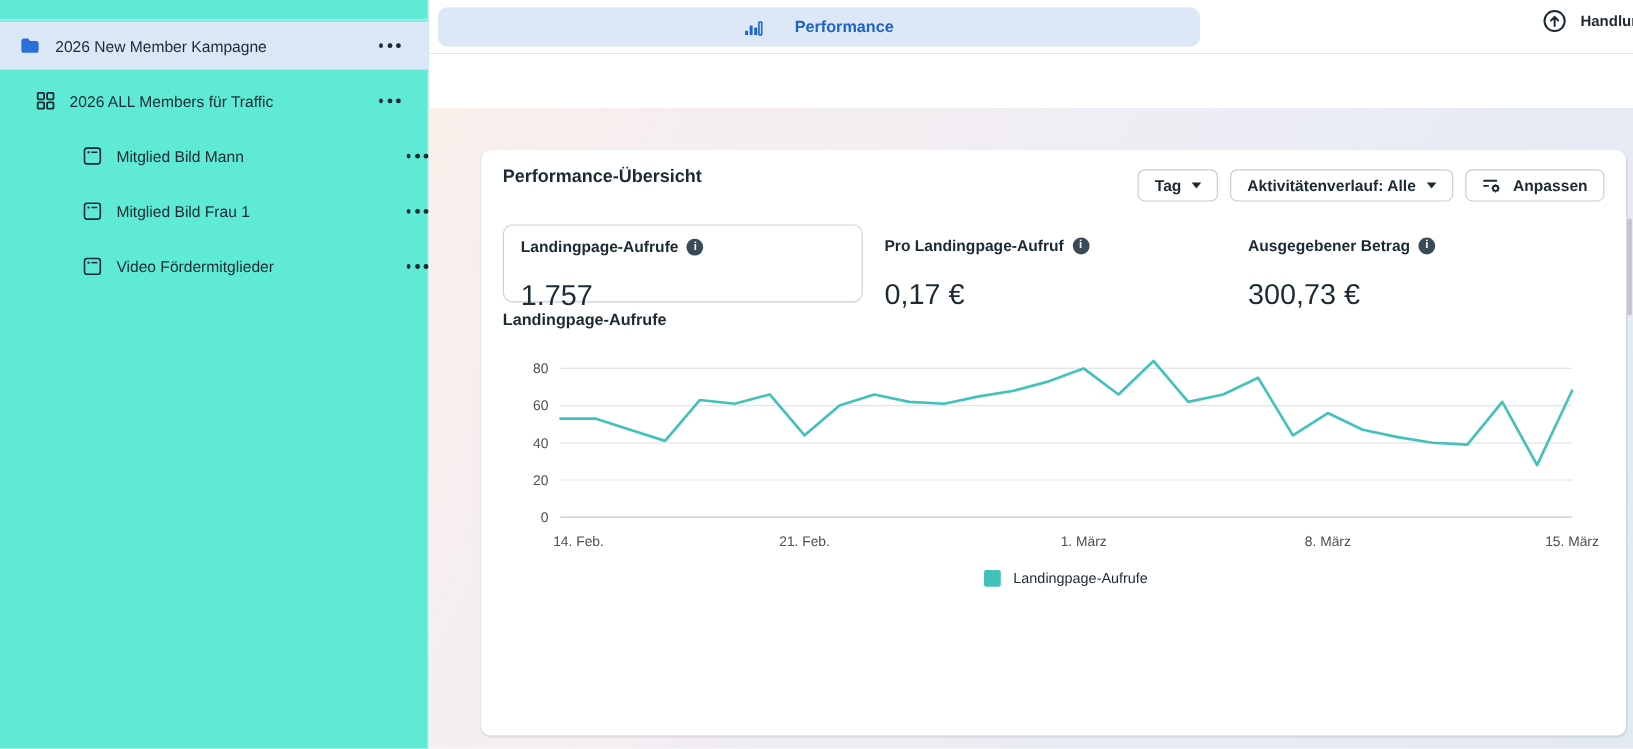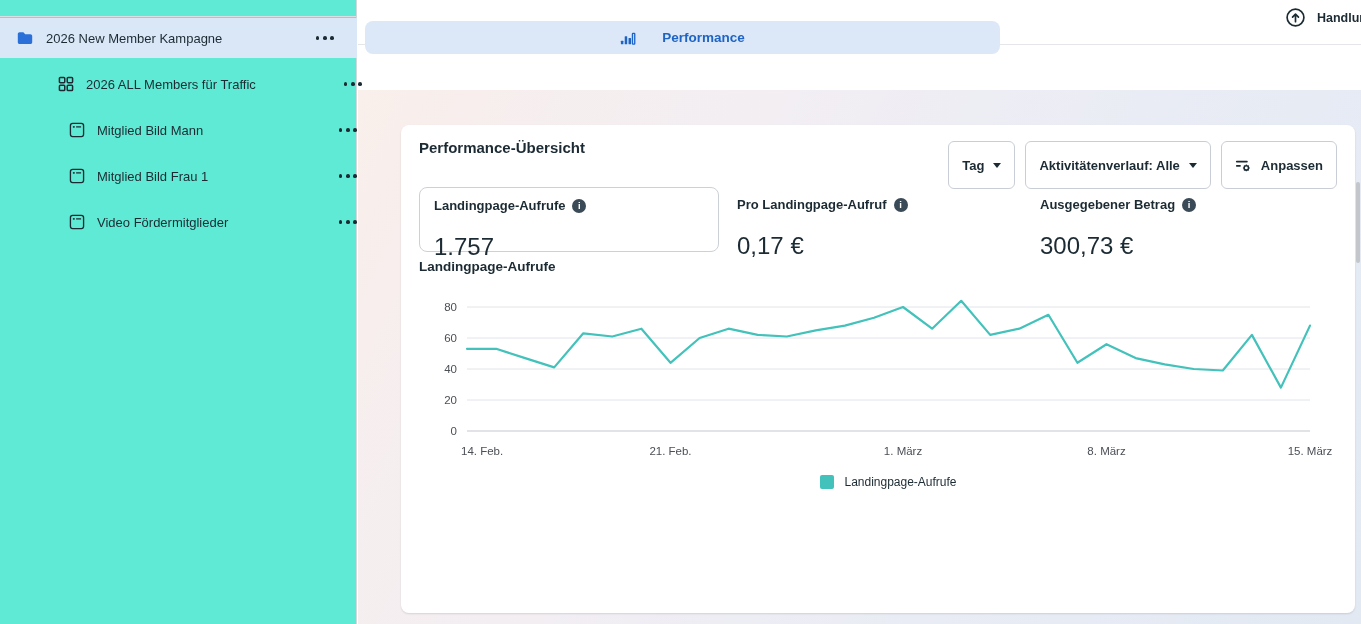--- a/index.html
+++ b/index.html
@@ -10,46 +10,46 @@
   *{margin:0;padding:0;box-sizing:border-box;}
   html,body{width:1361px;height:624px;overflow:hidden;}
   body{font-family:"Liberation Sans",sans-serif;background:#fff;color:var(--ink);position:relative;}
 
   
   .sidebar{position:absolute;left:0;top:0;width:357px;height:624px;background:#5eead4;border-right:1px solid #d3d6db;}
   .sidebar-topline{position:absolute;left:0;top:16px;width:100%;height:1px;background:#dcdee3;}
   .srow{position:absolute;left:0;width:357px;height:40px;display:flex;align-items:center;gap:12px;cursor:pointer;}
   .srow.selected{background:var(--row-sel);}
   .srow .slabel{font-size:13px;color:var(--ink);white-space:nowrap;}
-  .lvl0{padding-left:16px;} .lvl1{padding-left:30px;margin-left:28px;} .lvl2{padding-left:46px;margin-left:23px;}
+  .lvl0{padding-left:16px;} .lvl1{padding-left:30px;} .lvl2{padding-left:46px;margin-left:23px;}
   .dots{position:absolute;right:19px;top:50%;transform:translateY(-50%);display:flex;gap:3.5px;padding:4px;}
   .dots i{width:3.8px;height:3.8px;border-radius:50%;background:var(--ink);}
   .icn{display:inline-flex;flex:none;}
 
   
   .main{position:absolute;left:358px;top:0;right:0;bottom:0;}
   .topbar{position:relative;height:45px;background:#fff;border-bottom:1px solid #e4e6ea;}
   .perf-pill{position:absolute;left:7px;top:6px;width:635px;height:33px;background:var(--pill-bg);border-radius:8px;
-    display:flex;align-items:center;justify-content:center;gap:26px;cursor:pointer;margin-top:15px;}
+    display:flex;align-items:center;justify-content:center;gap:26px;cursor:pointer;}
   .perf-pill .plabel{font-size:13.5px;font-weight:bold;color:var(--blue);}
   .actions{position:absolute;left:927px;top:7px;display:flex;align-items:center;gap:11px;white-space:nowrap;cursor:pointer;}
   .actions .alabel{font-size:12.5px;font-weight:bold;color:var(--ink);}
 
   .tabsrow{height:45px;background:#fff;display:flex;align-items:center;gap:8px;padding-left:63px;}
   .tab{padding:8px 16px;border-radius:8px;font-size:13px;font-weight:bold;color:var(--ink);cursor:pointer;}
   .tab.active{background:var(--tab-bg);color:var(--blue);}
 
   .content{position:absolute;left:0;right:0;top:90px;bottom:0;
     background:linear-gradient(115deg,#f9efeb 0%,#f2eef3 35%,#e9ecf5 65%,#e2e9f3 100%);}
   .card{position:absolute;left:43px;right:6px;top:35px;bottom:11px;background:#fff;border-radius:8px;
     box-shadow:0 1px 2px rgba(0,0,0,.12);}
 
   .card-title{position:absolute;left:18px;top:14px;font-size:15px;font-weight:bold;}
   .controls{position:absolute;right:18px;top:16px;display:flex;gap:10px;}
-  .btn{height:48px;background:#fff;border:1px solid var(--border);border-radius:6px;display:flex;align-items:center;
+  .btn{height:27px;background:#fff;border:1px solid var(--border);border-radius:6px;display:flex;align-items:center;
     gap:9px;padding:0 13px;font-size:13px;font-weight:bold;color:var(--ink);cursor:pointer;font-family:"Liberation Sans",sans-serif;}
   .caret{width:0;height:0;border-left:4.5px solid transparent;border-right:4.5px solid transparent;border-top:5.5px solid var(--ink);}
 
   .metric{position:absolute;top:62px;}
   .metric.boxed{left:18px;width:300px;height:65px;border:1px solid #ccd1d8;border-radius:8px;padding:10px 14px;}
   .metric.m2{left:336px;padding:10px 0;}
   .metric.m3{left:639px;padding:10px 0;}
   .mlabel{display:flex;align-items:center;gap:7px;font-size:13px;font-weight:bold;}
   .mvalue{font-size:24px;margin-top:20px;color:var(--ink);}
   .info{width:14px;height:14px;border-radius:50%;background:#3b4a57;color:#fff;font-size:9.5px;font-weight:bold;

